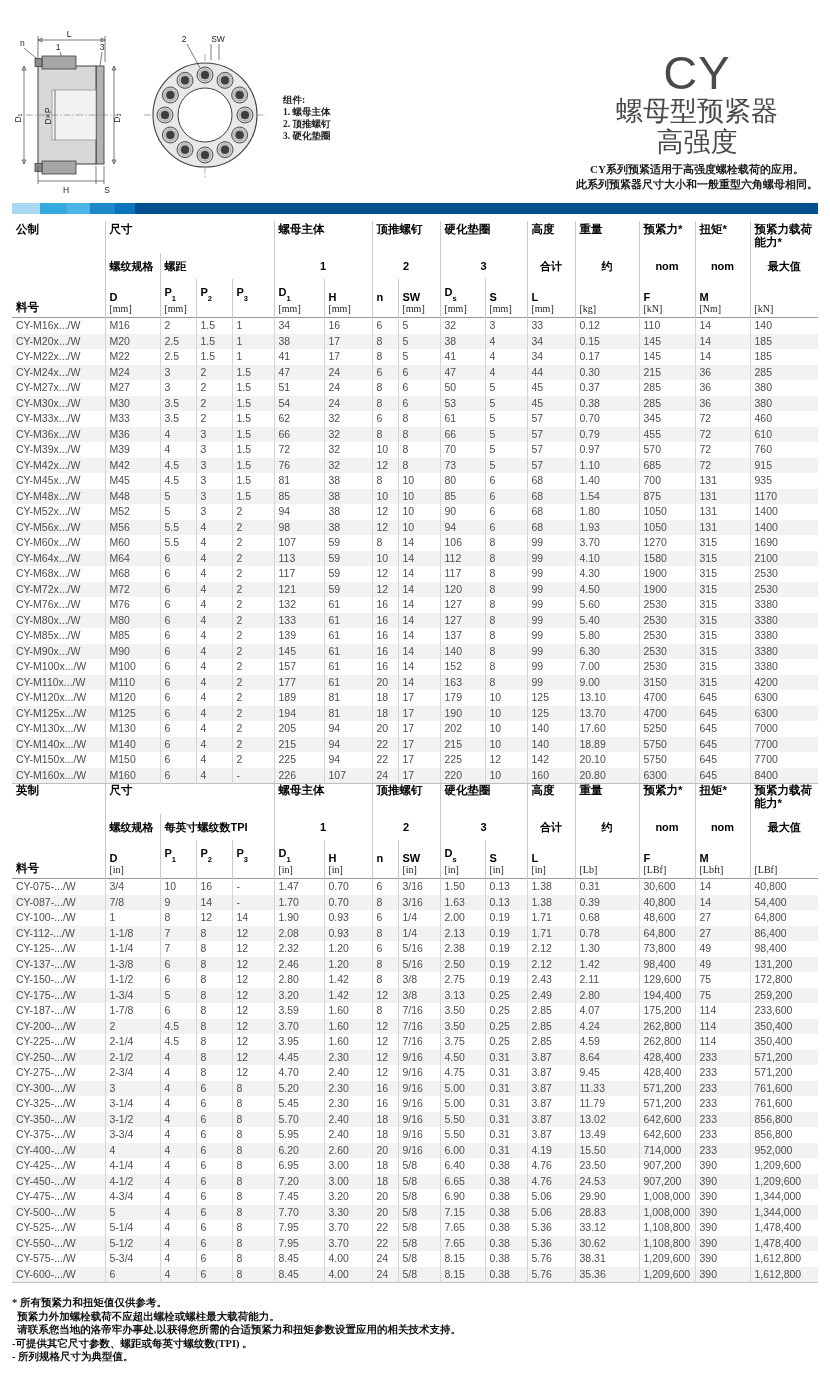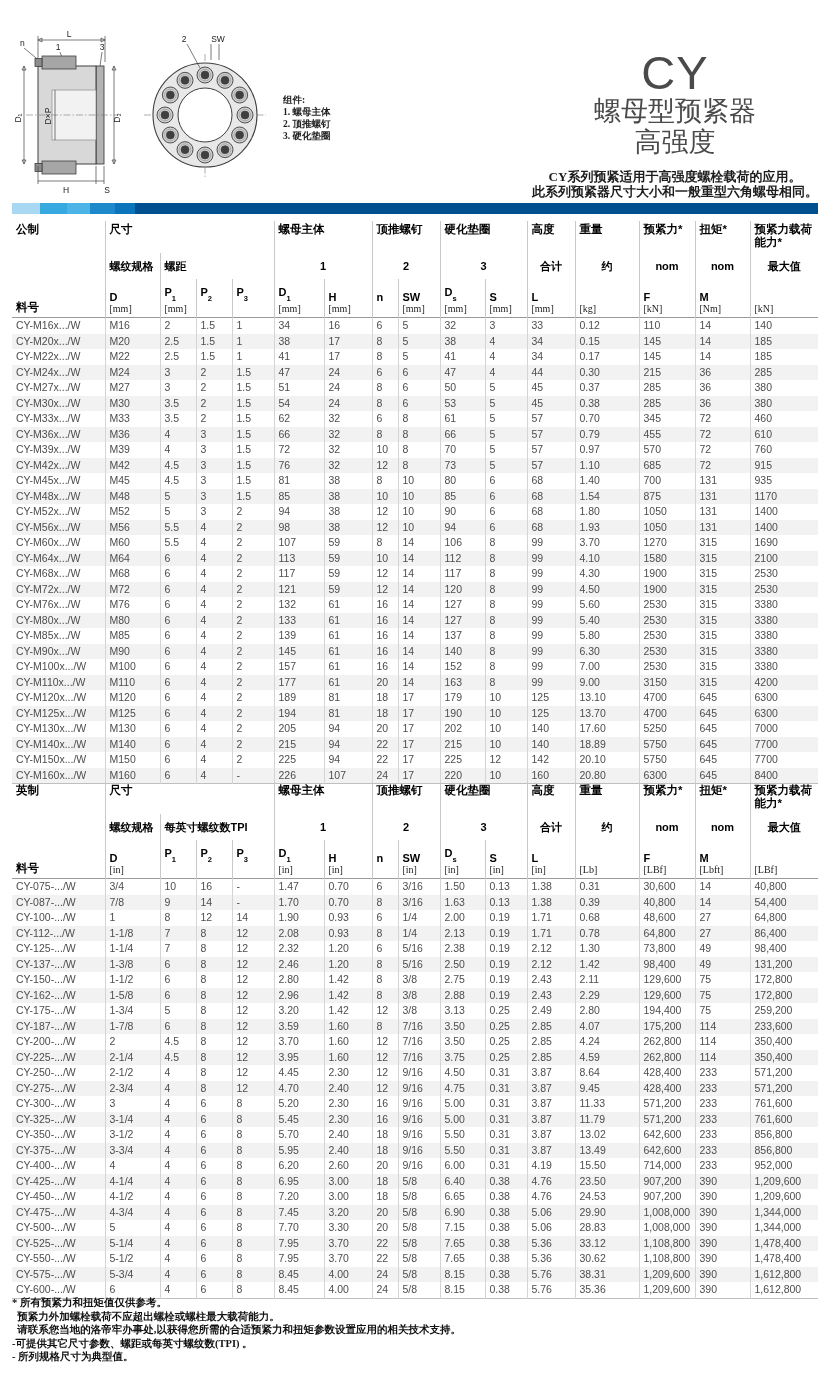--- a/index.html
+++ b/index.html
@@ -6,22 +6,22 @@
   body{width:830px;height:1378px;background:#fff;position:relative;
        font-family:"Liberation Sans","DejaVu Sans",sans-serif;color:#000;overflow:hidden;}
 
   
   .drawing{position:absolute;left:8px;top:26px;}
   .legend{position:absolute;left:283px;top:94px;font-family:"Liberation Serif","DejaVu Serif",serif;
           font-size:9.5px;font-weight:bold;color:#222;line-height:12px;}
   .title-block{position:absolute;right:12px;top:50px;text-align:center;color:#4a4a4c;}
   .title-code{font-size:47px;font-weight:300;line-height:46px;letter-spacing:1px;}
   .title-sub{font-size:27px;font-weight:300;line-height:31px;}
-  .desc{margin-top:11px;font-family:"Liberation Serif","DejaVu Serif",serif;
-        font-size:13px;font-weight:bold;line-height:15px;color:#1d1d1d;}
+  .desc{margin-top:4px;font-family:"Liberation Serif","DejaVu Serif",serif;
+        font-size:11px;font-weight:bold;line-height:15px;color:#1d1d1d;}
 
   .accent-bar{position:absolute;left:12px;right:12px;top:203px;height:11px;display:flex;}
 
   
   .tbl{position:absolute;left:12px;border-collapse:collapse;table-layout:fixed;width:806px;}
   #metric-table{top:221px;}
   #imperial-table{top:782px;}
   th,td{overflow:hidden;white-space:nowrap;}
   th{font-size:11.5px;text-align:left;padding:2px 4px;color:#000;}
   tr.h1 th{vertical-align:top;height:28px;line-height:13px;}
@@ -1053,38 +1053,20 @@
         <td>3/8</td>
         <td>2.75</td>
         <td>0.19</td>
         <td>2.43</td>
         <td>2.11</td>
         <td>129,600</td>
         <td>75</td>
         <td>172,800</td>
       </tr>
       <tr>
-        <td>CY-162-.../W</td>
-        <td>1-5/8</td>
-        <td>6</td>
-        <td>8</td>
-        <td>12</td>
-        <td>2.96</td>
-        <td>1.42</td>
-        <td>8</td>
-        <td>3/8</td>
-        <td>2.88</td>
-        <td>0.19</td>
-        <td>2.43</td>
-        <td>2.29</td>
-        <td>129,600</td>
-        <td>75</td>
-        <td>172,800</td>
-      </tr>
-      <tr>
         <td>CY-175-.../W</td>
         <td>1-3/4</td>
         <td>5</td>
         <td>8</td>
         <td>12</td>
         <td>3.20</td>
         <td>1.42</td>
         <td>12</td>
         <td>3/8</td>
         <td>3.13</td>

